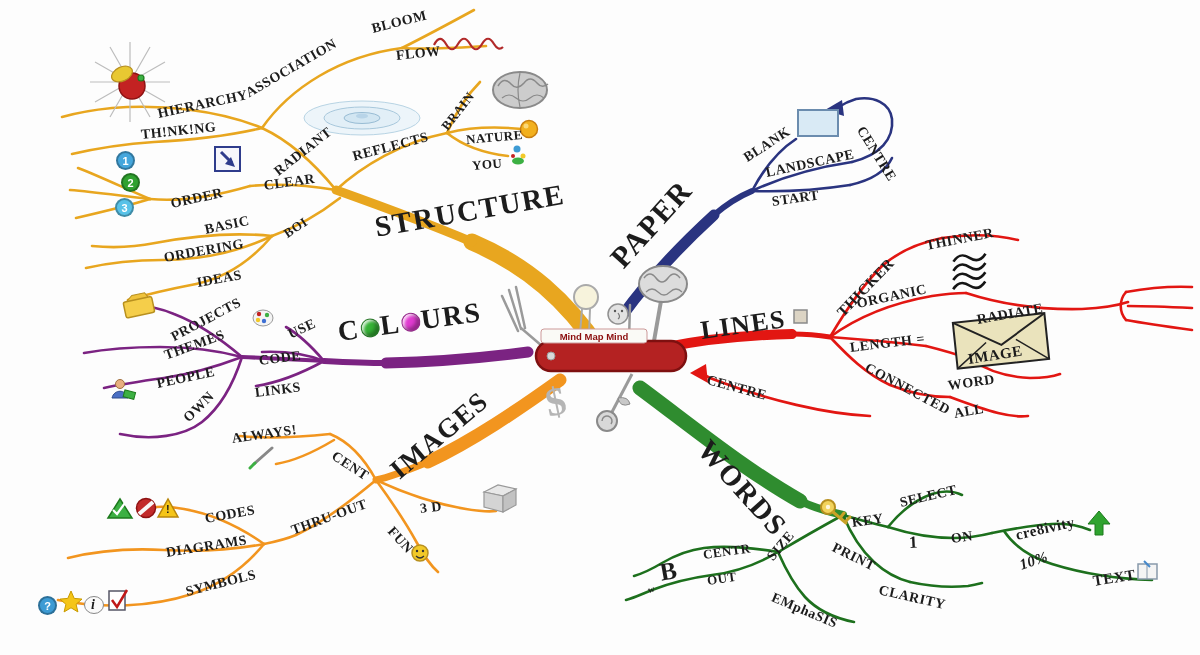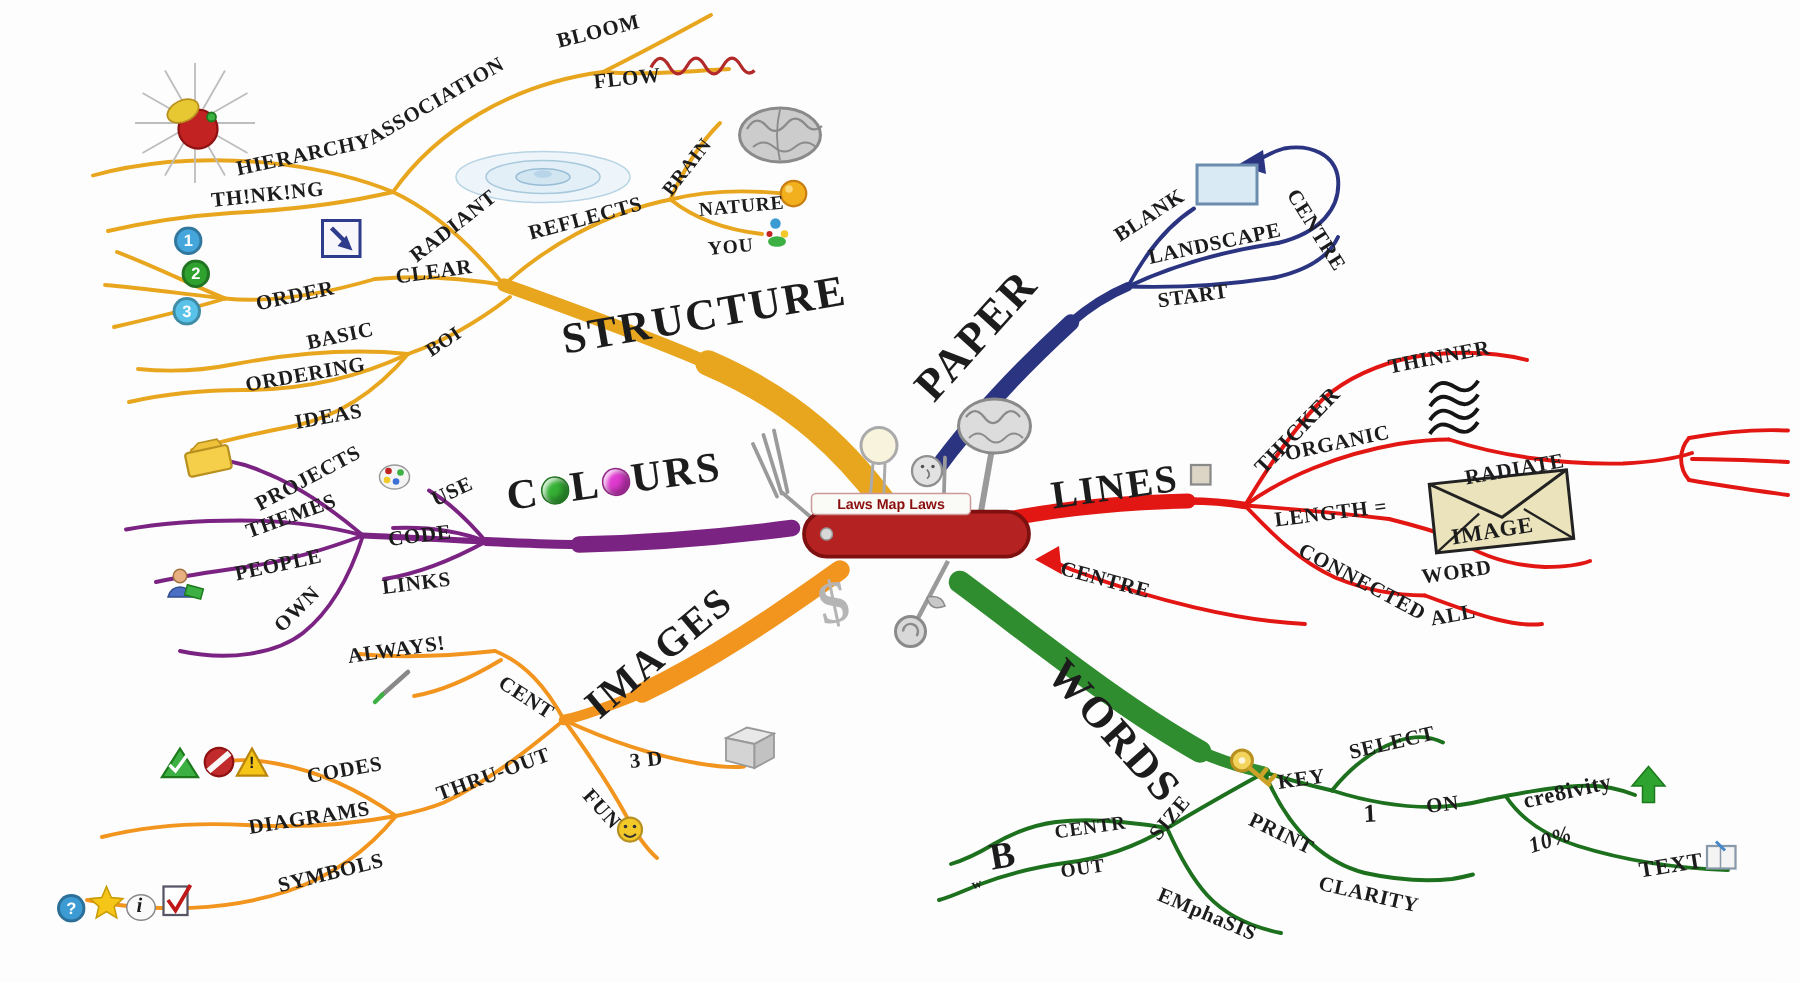--- a/index.html
+++ b/index.html
@@ -352,21 +352,21 @@
     <span>C</span><span class="ball" style="background:#35B235"></span><span>L</span><span class="ball" style="background:#E03BD0"></span><span>URS</span>
   </div>
   <span class="lbl" style="left:289px;top:328px;font-size:14px;transform:rotate(-25deg)">USE</span>
   <span class="lbl" style="left:259px;top:354px;font-size:14px;transform:rotate(-7deg)">CODE</span>
   <span class="lbl" style="left:255px;top:386px;font-size:14px;transform:rotate(-7deg)">LINKS</span>
   <span class="lbl" style="left:172px;top:331px;font-size:14px;transform:rotate(-28deg)">PROJECTS</span>
   <span class="lbl" style="left:165px;top:349px;font-size:14px;transform:rotate(-20deg)">THEMES</span>
   <span class="lbl" style="left:157px;top:377px;font-size:14px;transform:rotate(-12deg)">PEOPLE</span>
   <span class="lbl" style="left:186px;top:413px;font-size:14px;transform:rotate(-45deg)">OWN</span>
 
-  <span class="knife-label" style="left:541px;top:331px;font-size:9.5px;">Laws Map Laws</span>
+  <span class="knife-label" style="left:541px;top:331px;font-size:9.5px;">Mind Map Mind</span>
   <span class="lbl" style="left:546px;top:384px;font-size:40px;color:#B5B5B5;transform:rotate(-12deg)">$</span>
   <div class="badge" style="left:38px;top:596px;background:#3D9BD4">
       <span>?</span>
     </div>
   <span class="lbl ital" style="left:91px;top:598px;font-size:14px;">i</span>
   <span class="lbl" style="left:166px;top:504px;font-size:11px;font-family:'Liberation Sans',sans-serif;">!</span>
 
 </div>
 
 </body></html>

